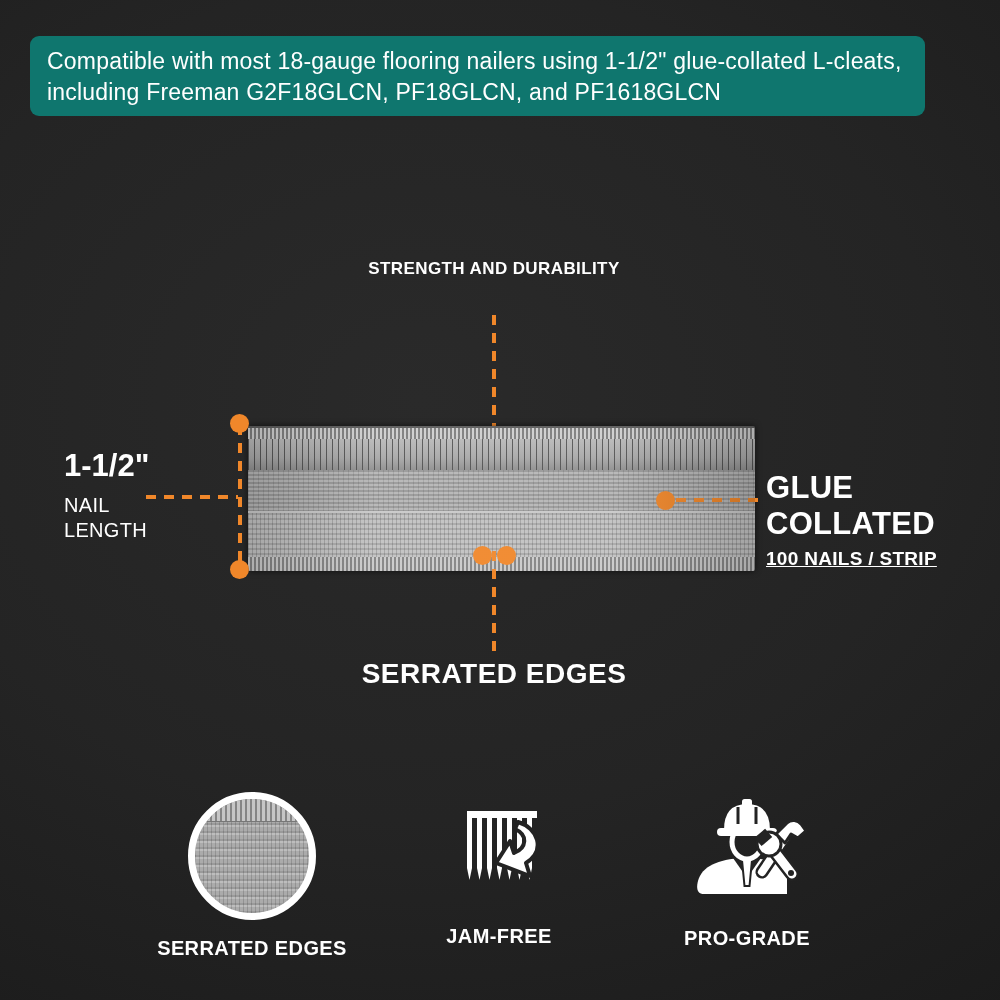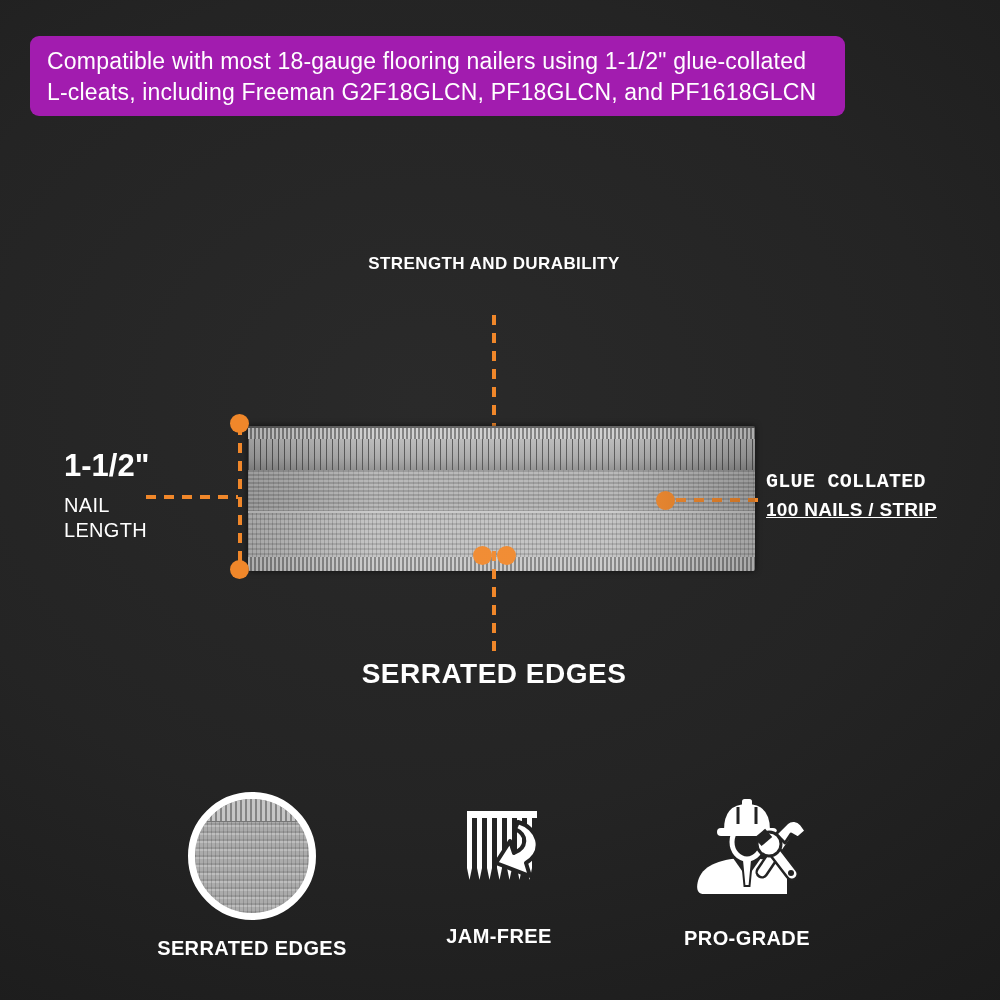--- a/index.html
+++ b/index.html
@@ -7,34 +7,34 @@
     width:1000px;height:1000px;position:relative;overflow:hidden;
     font-family:"Liberation Sans", sans-serif;
     background:
       radial-gradient(130% 105% at 42% 40%, #2a2a2a 0%, #242424 40%, #1c1c1c 70%, #131313 100%);
     color:#fff;
   }
   .abs{position:absolute;}
 
   
   .banner{
-    left:30px; top:36px; width:815px; height:80px; box-sizing:border-box;
-    background:#a21caf; border-radius:9px; padding:10px 16px 12px 17px;
+    left:30px; top:36px; width:895px; height:80px; box-sizing:border-box;
+    background:#0f766e; border-radius:9px; padding:10px 16px 12px 17px;
     font-size:23px; line-height:31px; color:#ffffff; letter-spacing:0.2px;
   }
   .co-top{left:244px; top:254px; width:500px; text-align:center;}
   .co-top .t1{font-size:31px; font-weight:bold; letter-spacing:0.5px;}
-  .co-top .t2{font-size:17px; font-weight:bold; letter-spacing:0.4px;}
+  .co-top .t2{font-size:17px; font-weight:bold; margin-top:5px; letter-spacing:0.4px;}
 
   .co-left{left:64px; top:448px; text-align:left;}
   .co-left .t1{font-size:31px; font-weight:bold;}
   .co-left .t2{font-size:20px; font-weight:normal; line-height:25px; margin-top:9px; letter-spacing:0.3px;}
 
   .co-right{left:766px; top:470px; text-align:left;}
-  .co-right .t1{font-size:20px; font-weight:bold; letter-spacing:0.3px;font-family:Liberation Mono, monospace;}
+  .co-right .t1{font-size:31px; font-weight:bold; letter-spacing:0.3px;}
   .co-right .t2{font-size:19px; font-weight:bold; margin-top:6px; letter-spacing:0.3px;text-decoration:underline;}
 
   .co-bottom{left:244px; top:658px; width:500px; text-align:center;}
   .co-bottom .t1{font-size:28px; font-weight:bold; letter-spacing:0.5px;}
 
   
   .dash-v{width:4px; background-image:repeating-linear-gradient(180deg,#f0872a 0 10px, transparent 10px 18px);}
   .dash-h{height:4px; background-image:repeating-linear-gradient(90deg,#f0872a 0 10px, transparent 10px 18px);}
   .dot{width:19px;height:19px;border-radius:50%;background:#f0872a;}
 

